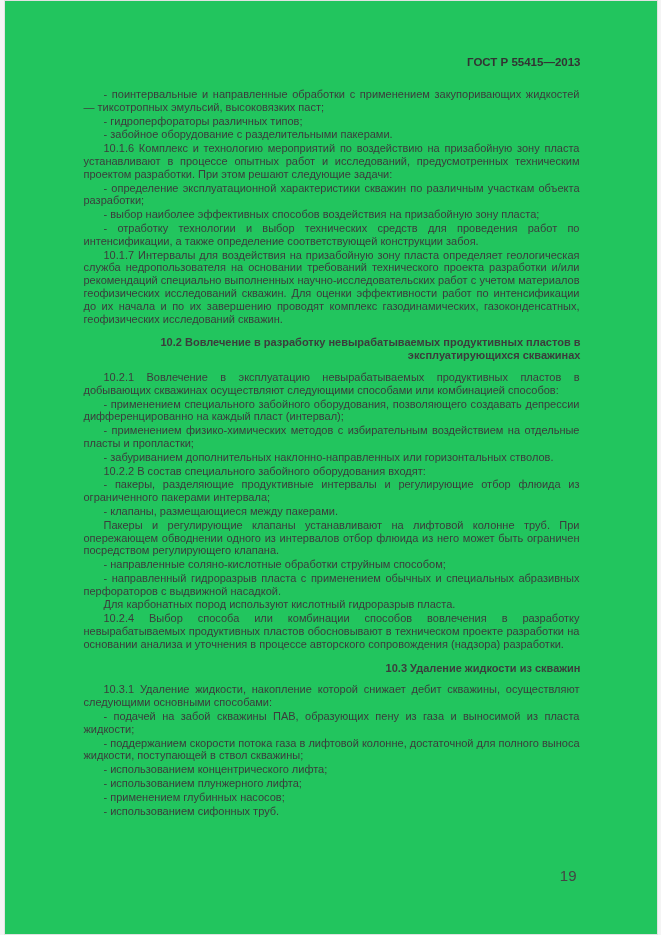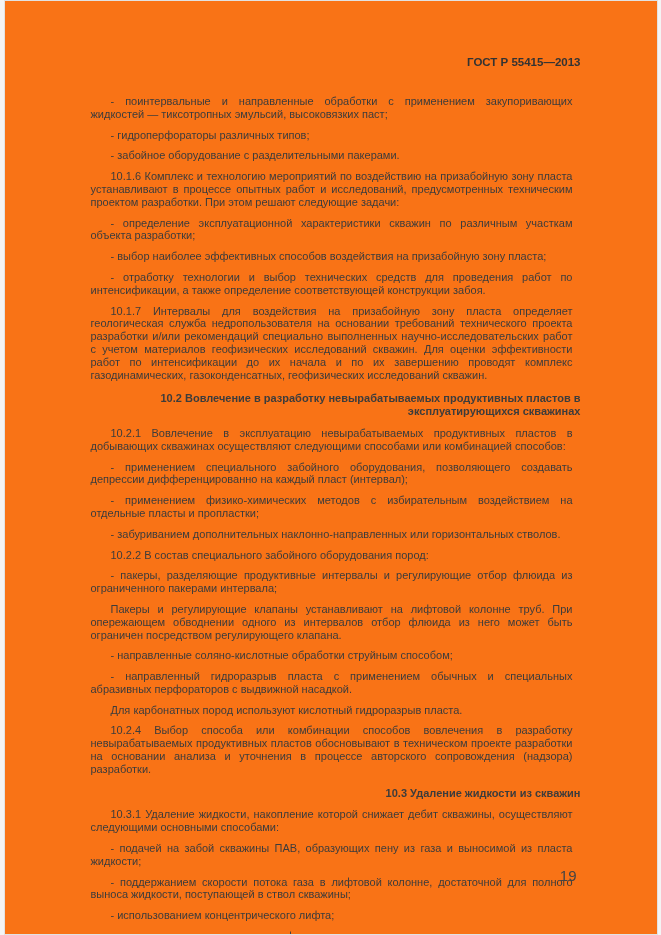--- a/index.html
+++ b/index.html
@@ -5,21 +5,21 @@
   html, body { margin: 0; padding: 0; }
   body {
     background: #f4f4f4;
     font-family: "Liberation Sans", "DejaVu Sans", sans-serif;
   }
   .page {
     position: relative;
     width: 654px;
     height: 935px;
     margin: 0 auto;
-    background: #f97316;
+    background: #22c55e;
     border: 1px solid #e2e2e2;
     box-sizing: border-box;
     color: #3c3c3c;
     overflow: hidden;
   }
   .doc-header {
     position: absolute;
     top: 55px;
     left: 78px;
     right: 76px;
@@ -31,21 +31,21 @@
   .doc-body {
     position: absolute;
     top: 86px;
     left: 78px;
     right: 76px;
     font-size: 11px;
     line-height: 12.8px;
     text-align: justify;
   }
   p.para {
-    margin: 8px;
+    margin: 1px;
     text-indent: 20px;
   }
   p.heading {
     margin: 11px 0 9px 0;
     padding-left: 20px;
     text-indent: 0;
     font-weight: bold;
     text-align: right;
   }
   .page-number {
@@ -72,22 +72,23 @@
     <p class="para">10.1.6 Комплекс и технологию мероприятий по воздействию на призабойную зону пласта устанавливают в процессе опытных работ и исследований, предусмотренных техническим проектом разработки. При этом решают следующие задачи:</p>
     <p class="para">- определение эксплуатационной характеристики скважин по различным участкам объекта разработки;</p>
     <p class="para">- выбор наиболее эффективных способов воздействия на призабойную зону пласта;</p>
     <p class="para">- отработку технологии и выбор технических средств для проведения работ по интенсификации, а также определение соответствующей конструкции забоя.</p>
     <p class="para">10.1.7 Интервалы для воздействия на призабойную зону пласта определяет геологическая служба недропользователя на основании требований технического проекта разработки и/или рекомендаций специально выполненных научно-исследовательских работ с учетом материалов геофизических исследований скважин. Для оценки эффективности работ по интенсификации до их начала и по их завершению проводят комплекс газодинамических, газоконденсатных, геофизических исследований скважин.</p>
     <p class="heading">10.2 Вовлечение в разработку невырабатываемых продуктивных пластов в эксплуатирующихся скважинах</p>
     <p class="para">10.2.1 Вовлечение в эксплуатацию невырабатываемых продуктивных пластов в добывающих скважинах осуществляют следующими способами или комбинацией способов:</p>
     <p class="para">- применением специального забойного оборудования, позволяющего создавать депрессии дифференцированно на каждый пласт (интервал);</p>
     <p class="para">- применением физико-химических методов с избирательным воздействием на отдельные пласты и пропластки;</p>
     <p class="para">- забуриванием дополнительных наклонно-направленных или горизонтальных стволов.</p>
-    <p class="para">10.2.2 В состав специального забойного оборудования пород:</p>
+    <p class="para">10.2.2 В состав специального забойного оборудования входят:</p>
     <p class="para">- пакеры, разделяющие продуктивные интервалы и регулирующие отбор флюида из ограниченного пакерами интервала;</p>
+    <p class="para">- клапаны, размещающиеся между пакерами.</p>
     <p class="para">Пакеры и регулирующие клапаны устанавливают на лифтовой колонне труб. При опережающем обводнении одного из интервалов отбор флюида из него может быть ограничен посредством регулирующего клапана.</p>
     <p class="para">- направленные соляно-кислотные обработки струйным способом;</p>
     <p class="para">- направленный гидроразрыв пласта с применением обычных и специальных абразивных перфораторов с выдвижной насадкой.</p>
     <p class="para">Для карбонатных пород используют кислотный гидроразрыв пласта.</p>
     <p class="para">10.2.4 Выбор способа или комбинации способов вовлечения в разработку невырабатываемых продуктивных пластов обосновывают в техническом проекте разработки на основании анализа и уточнения в процессе авторского сопровождения (надзора) разработки.</p>
     <p class="heading">10.3 Удаление жидкости из скважин</p>
     <p class="para">10.3.1 Удаление жидкости, накопление которой снижает дебит скважины, осуществляют следующими основными способами:</p>
     <p class="para">- подачей на забой скважины ПАВ, образующих пену из газа и выносимой из пласта жидкости;</p>
     <p class="para">- поддержанием скорости потока газа в лифтовой колонне, достаточной для полного выноса жидкости, поступающей в ствол скважины;</p>
     <p class="para">- использованием концентрического лифта;</p>

